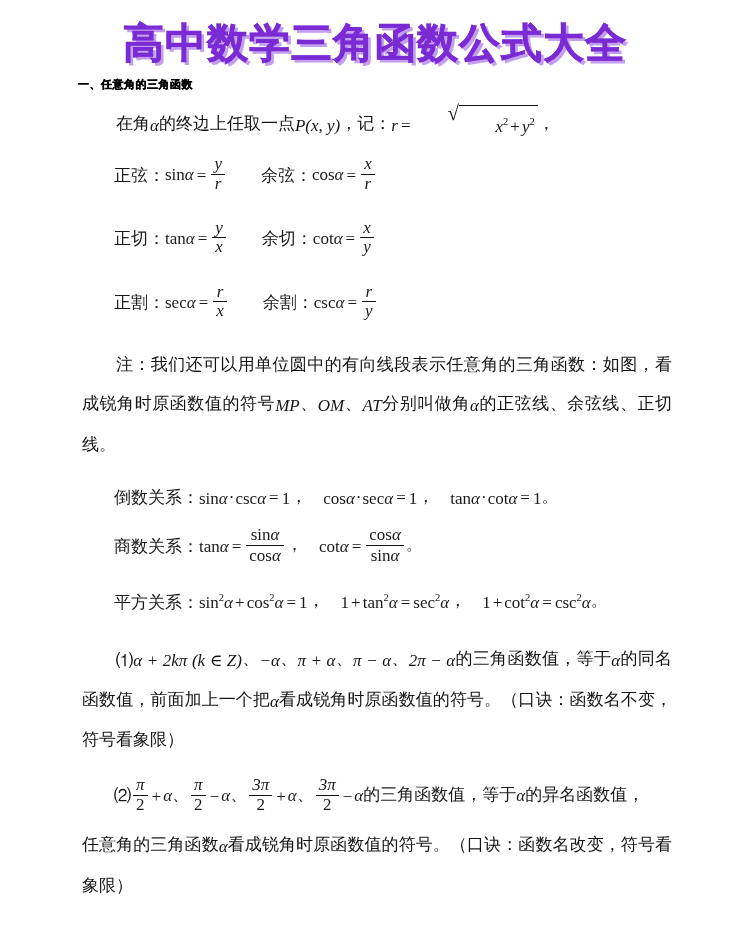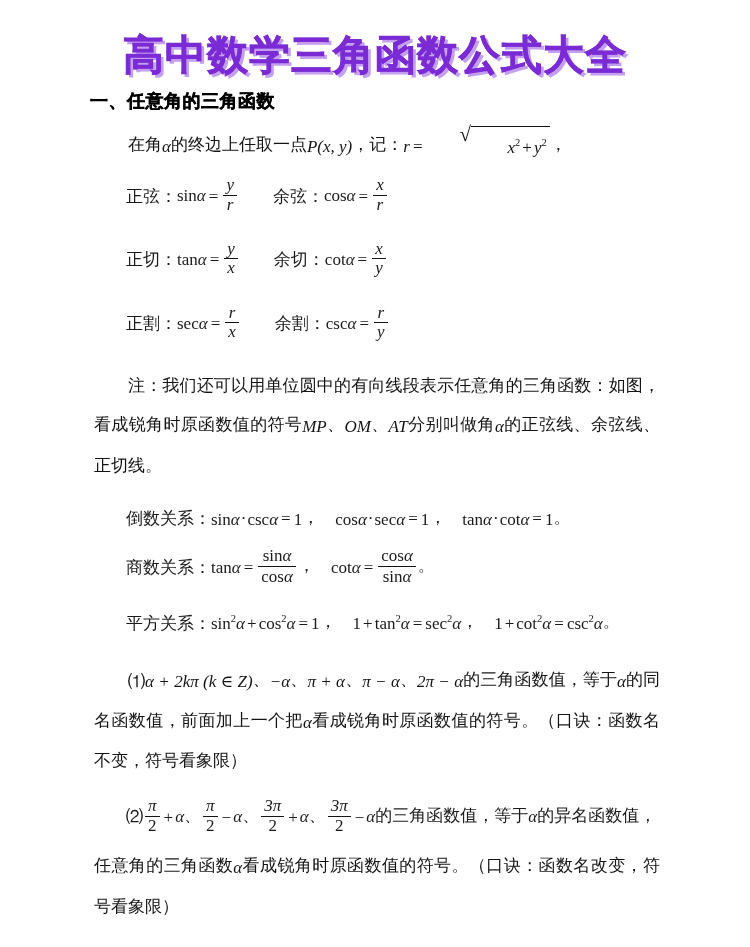--- a/index.html
+++ b/index.html
@@ -15,21 +15,21 @@
     color: #1a1a1a;
     overflow: hidden;
     position: relative;
   }
 
   .page {
     position: relative;
     width: 750px;
     height: 908px;
     box-sizing: border-box;
-    padding: 12px;
+    padding: 0;
   }
 
   
   .doc-title {
     text-align: center;
     font-family: "DejaVu Sans", "Liberation Sans", sans-serif;
     font-weight: 700;
     font-size: 41px;
     letter-spacing: 1px;
     color: #7b2bd4;
@@ -37,21 +37,21 @@
     margin: 0;
     padding-top: 18px;
     line-height: 1.25;
     -webkit-text-stroke: 0.6px #7b2bd4;
   }
 
   
   .sec-head {
     font-family: "DejaVu Sans", "Liberation Sans", sans-serif;
     font-weight: 700;
-    font-size: 18px;
+    font-size: 11px;
     color: #000000;
     margin: 0;
     padding-left: 78px;
     letter-spacing: 0.5px;
     -webkit-text-stroke: 0.35px #000;
   }
 
   
   .para {
     font-size: 17px;

